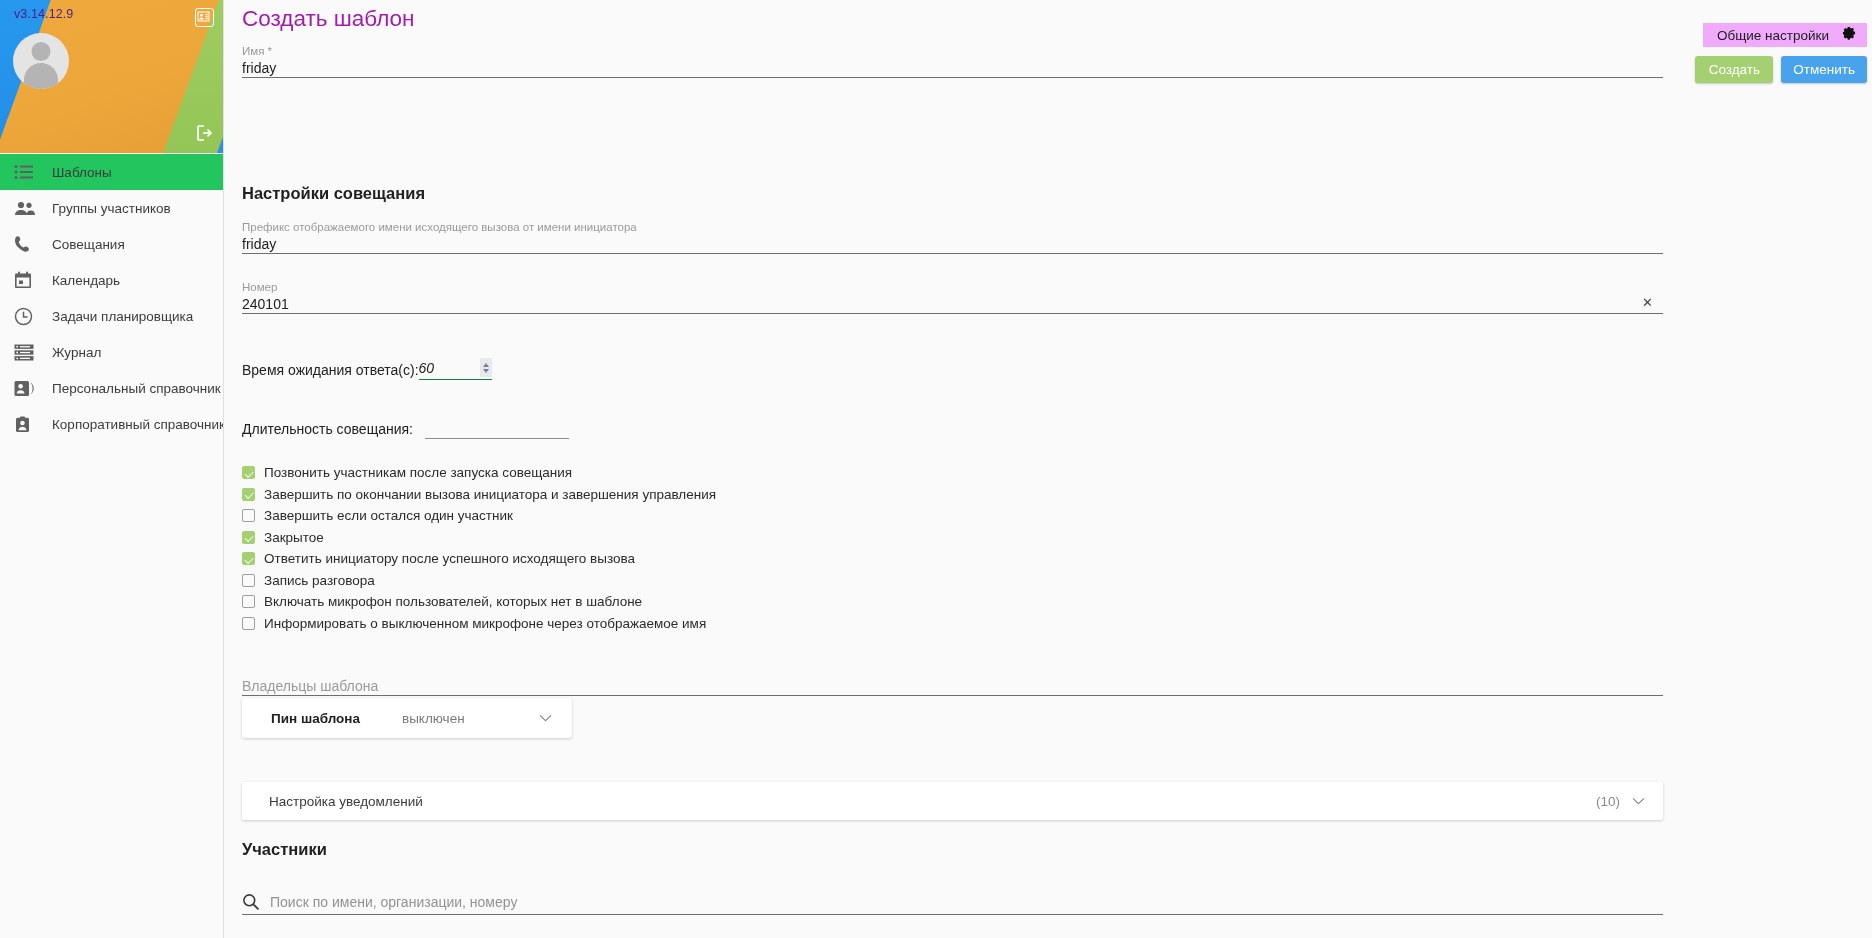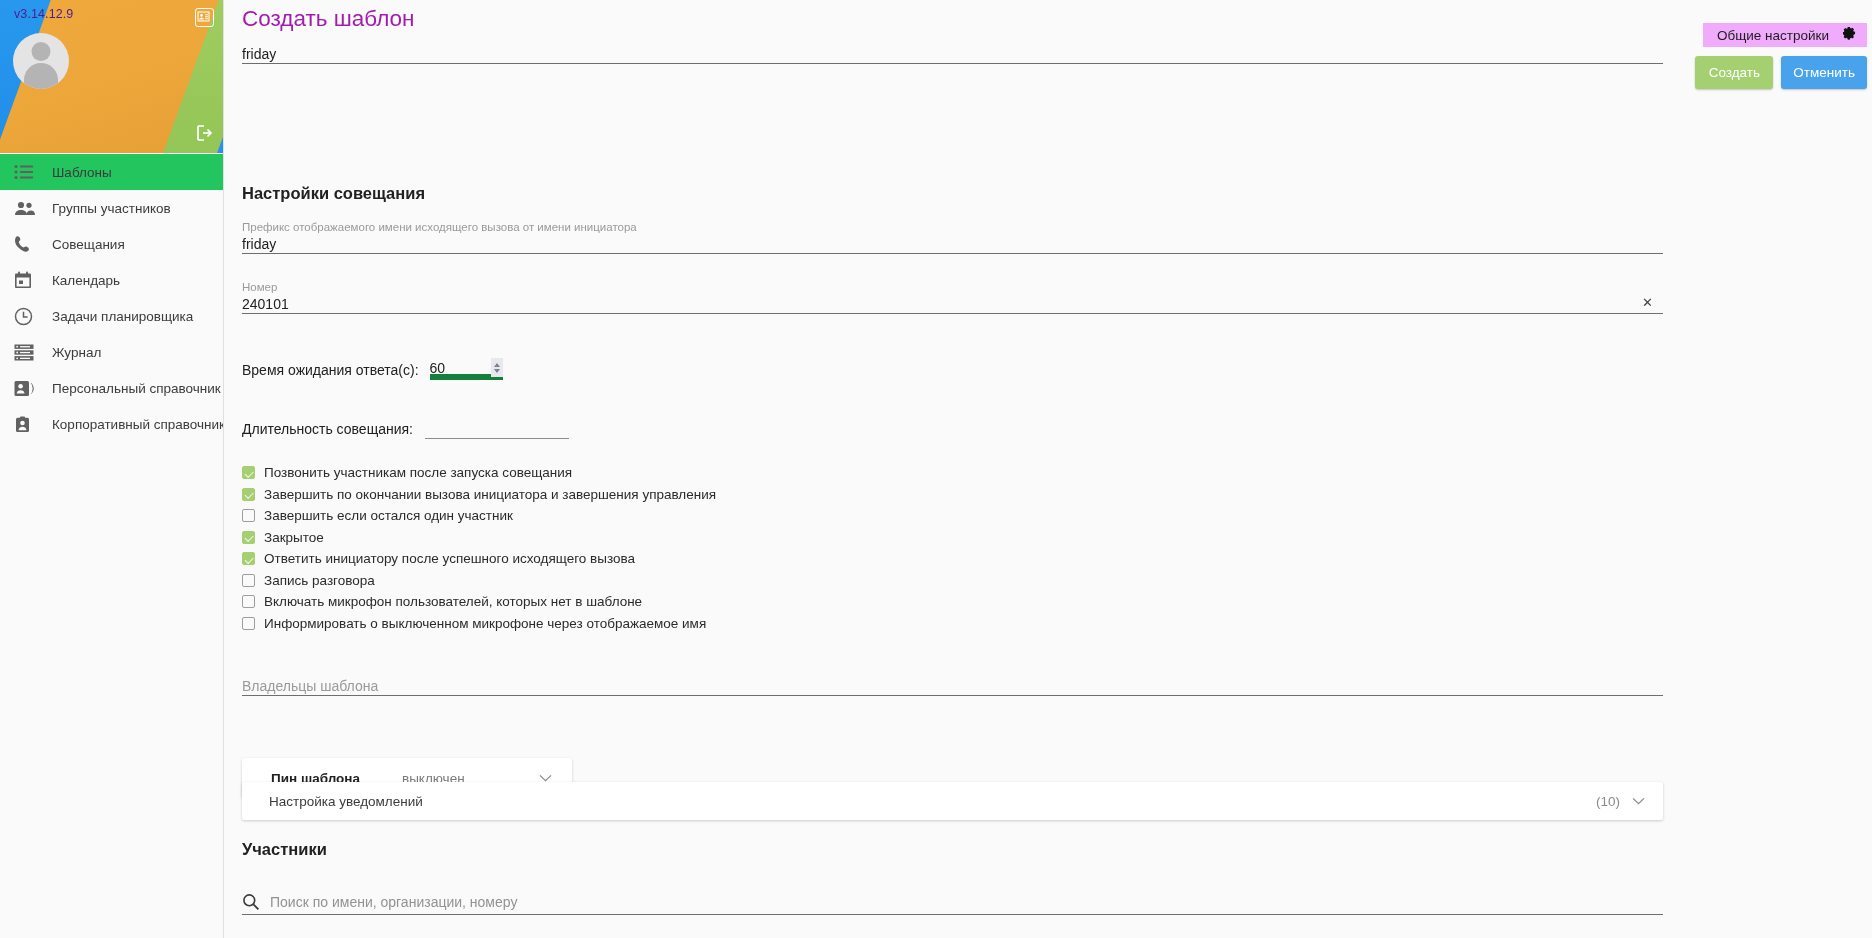--- a/index.html
+++ b/index.html
@@ -123,21 +123,21 @@
     border: none;
     font-family: inherit;
   }
   #settings-btn .sb-label { font-size: 13.5px; color: #1c1c1c; white-space: nowrap; }
   #action-buttons {
     position: absolute; right: 5px; top: 56px;
     display: flex; gap: 8px;
   }
   .act-btn {
     border: none; border-radius: 3px;
-    height: 33px; min-width: 78px;
+    height: 27px; min-width: 78px;
     font-size: 13.5px; color: #fff;
     font-family: inherit;
     cursor: pointer;
     box-shadow: 0 1px 2px rgba(0,0,0,.22);
     padding: 0 12px;
   }
   .act-btn.create { background: #a5d071; }
   .act-btn.cancel { background: #49a3ec; }
 
   
@@ -168,24 +168,24 @@
   }
 
   
   .inline-row {
     position: absolute; left: 18px;
     display: flex; align-items: flex-end;
   }
   .inline-label { font-size: 14px; color: #212121; line-height: 20px; }
   .num-wrap {
     position: relative;
-    margin-left: 11px;
     width: 73px;
-    border-bottom: 6px solid #15803d;
+    border-bottom: 1px solid #15803d;
     height: 21px;
+    font-style: italic;
   }
   .num-wrap .nv { font-size: 14px; color: #212121; line-height: 19px; }
   .spinner {
     position: absolute; right: 0; top: -1px;
     width: 12px; height: 19px;
     background: #e8e8ef;
     display: flex; flex-direction: column;
     align-items: center; justify-content: center;
     gap: 2px; cursor: pointer;
   }
@@ -234,21 +234,21 @@
     position: absolute; left: 2px; top: 3.5px;
     width: 7px; height: 3.5px;
     border-left: 1.6px solid #f2f7ea;
     border-bottom: 1.6px solid #f2f7ea;
     transform: rotate(-45deg);
   }
   .cb-label { font-size: 13.5px; color: #2b2b2b; white-space: nowrap; }
 
   
   #pin-card {
-    position: absolute; left: 18px; top: 758px;
+    position: absolute; left: 18px; top: 698px;
     width: 330px; height: 40px;
     background: #fff; border-radius: 3px;
     box-shadow: 0 1px 3px rgba(0,0,0,.19);
     display: flex; align-items: center;
     cursor: pointer;
   }
   #pin-card .pin-title {
     font-size: 13.5px; font-weight: bold; color: #212121;
     margin-left: 29px;
   }
@@ -448,20 +448,21 @@
       </svg>
     </span>
   </div>
 
   <div id="action-buttons">
     <button class="act-btn create">Создать</button>
     <button class="act-btn cancel">Отменить</button>
   </div>
 
   <div class="field" style="top:44px;">
+    <span class="field-label">Имя *</span>
     <div class="field-value">friday</div>
   </div>
 
   <div class="field" style="top:95px;">
   </div>
 
   <h2 class="section-title" style="top:184px;">Настройки совещания</h2>
 
   <div class="field" style="top:220px;">
     <span class="field-label">Префикс отображаемого имени исходящего вызова от имени инициатора</span>

